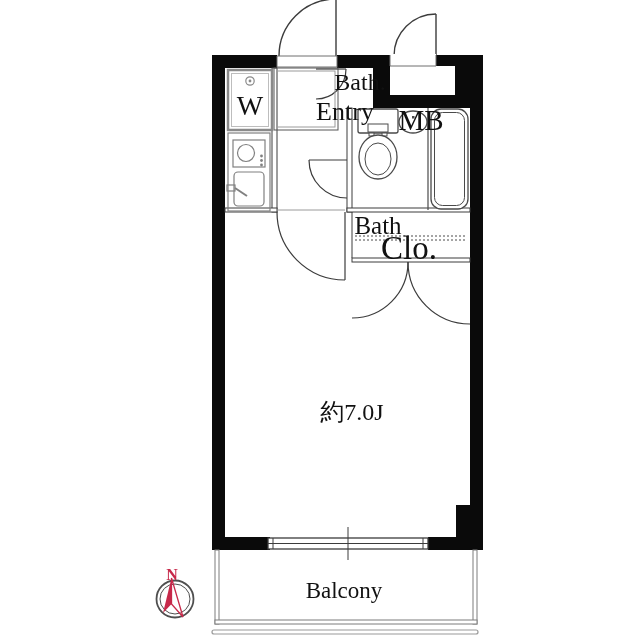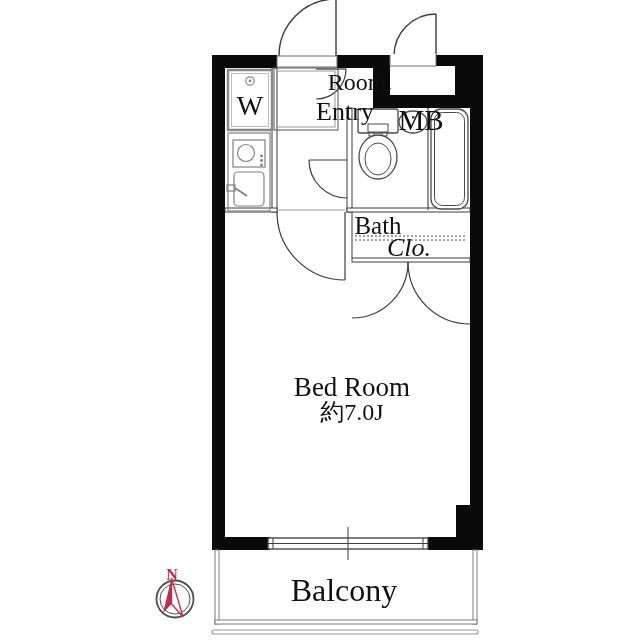--- a/index.html
+++ b/index.html
@@ -7,24 +7,24 @@
     position:relative;width:640px;height:640px;background:#ffffff;overflow:hidden;
     font-family:"Liberation Serif","DejaVu Serif",serif;color:#111;
   }
   #plan-svg{position:absolute;left:0;top:0;width:640px;height:640px;}
   .lbl{position:absolute;transform:translate(-50%,-50%);white-space:nowrap;line-height:1;color:#111;}
   .lbl-w{font-size:28px;}
   .lbl-entry{font-size:26px;margin-left:40px;}
   .lbl-shoe{font-size:24px;}
   .lbl-mb{font-size:29px;}
   .lbl-bath{font-size:25px;margin-top:29px;}
-  .lbl-clo{font-size:26px;font-style:italic;}
+  .lbl-clo{font-size:33px;}
   .lbl-bedroom{font-size:27px;text-align:center;}
   .lbl-bedsize{font-size:24px;text-align:center;}
-  .lbl-balcony{font-size:32px;}
+  .lbl-balcony{font-size:23px;}
   .lbl-north{font-size:16px;font-weight:bold;color:#c7294a;}
 </style>
 </head>
 <body>
 
 <div id="canvas">
 
   <svg id="plan-svg" viewBox="0 0 640 640" xmlns="http://www.w3.org/2000/svg">
 
     <g stroke="#3c3c3c" stroke-width="1.4" fill="none">
@@ -153,22 +153,21 @@
     <g>
       <circle cx="175" cy="599" r="18.5" fill="none" stroke="#4f4f4f" stroke-width="1.8"></circle>
       <circle cx="175" cy="599" r="15" fill="none" stroke="#4f4f4f" stroke-width="1"></circle>
       <polygon points="171.5,578 163,613 171.5,604" fill="#c7294a" stroke="none"></polygon>
       <polygon points="171.5,578 183,617 171.5,604" fill="none" stroke="#c7294a" stroke-width="1.3"></polygon>
     </g>
   </svg>
 
   <div class="lbl lbl-w" style="left:250px;top:106px;">W</div>
   <div class="lbl lbl-entry" style="left:305px;top:112px;">Entry</div>
-  <div class="lbl lbl-shoe" style="left:360px;top:82px;">Room.</div>
+  <div class="lbl lbl-shoe" style="left:360px;top:82px;">Bath.</div>
   <div class="lbl lbl-mb" style="left:421px;top:80px;margin-top:40px;">MB</div>
   <div class="lbl lbl-bath" style="left:378px;top:196px;">Bath</div>
   <div class="lbl lbl-clo" style="left:409px;top:248px;">Clo.</div>
-  <div class="lbl lbl-bedroom" style="left:352px;top:387px;">Bed Room</div>
   <div class="lbl lbl-bedsize" style="left:352px;top:412px;">約7.0J</div>
   <div class="lbl lbl-balcony" style="left:344px;top:590px;">Balcony</div>
   <div class="lbl lbl-north" style="left:172px;top:575px;">N</div>
 
 </div>
 
 </body></html>

